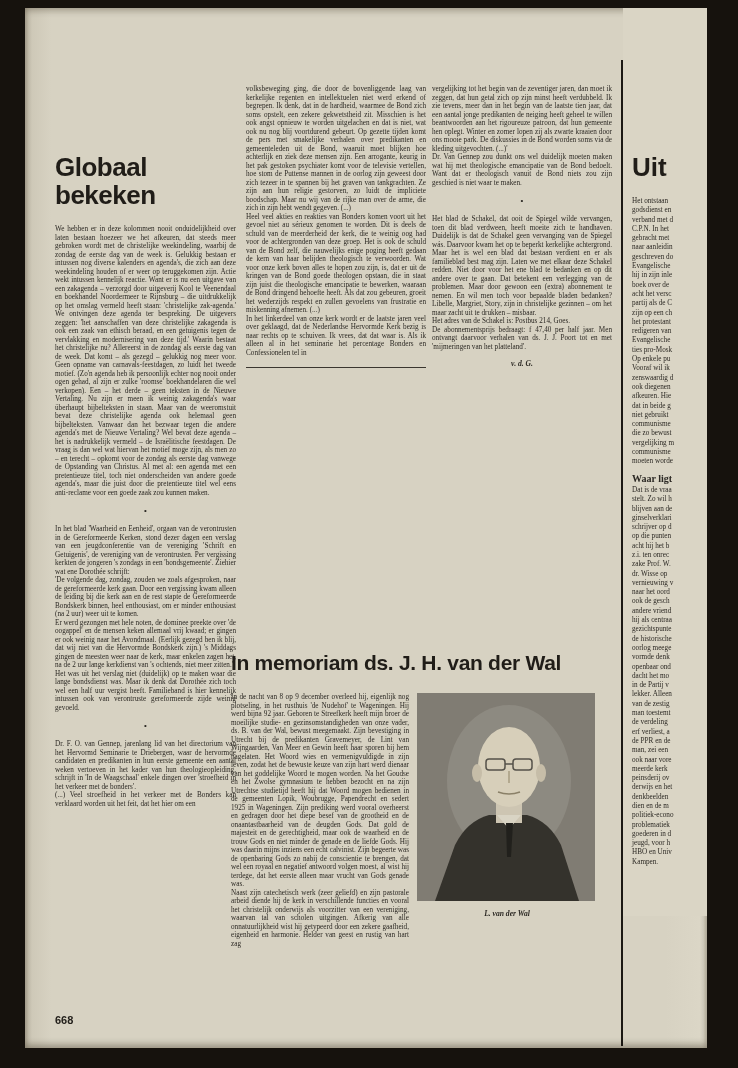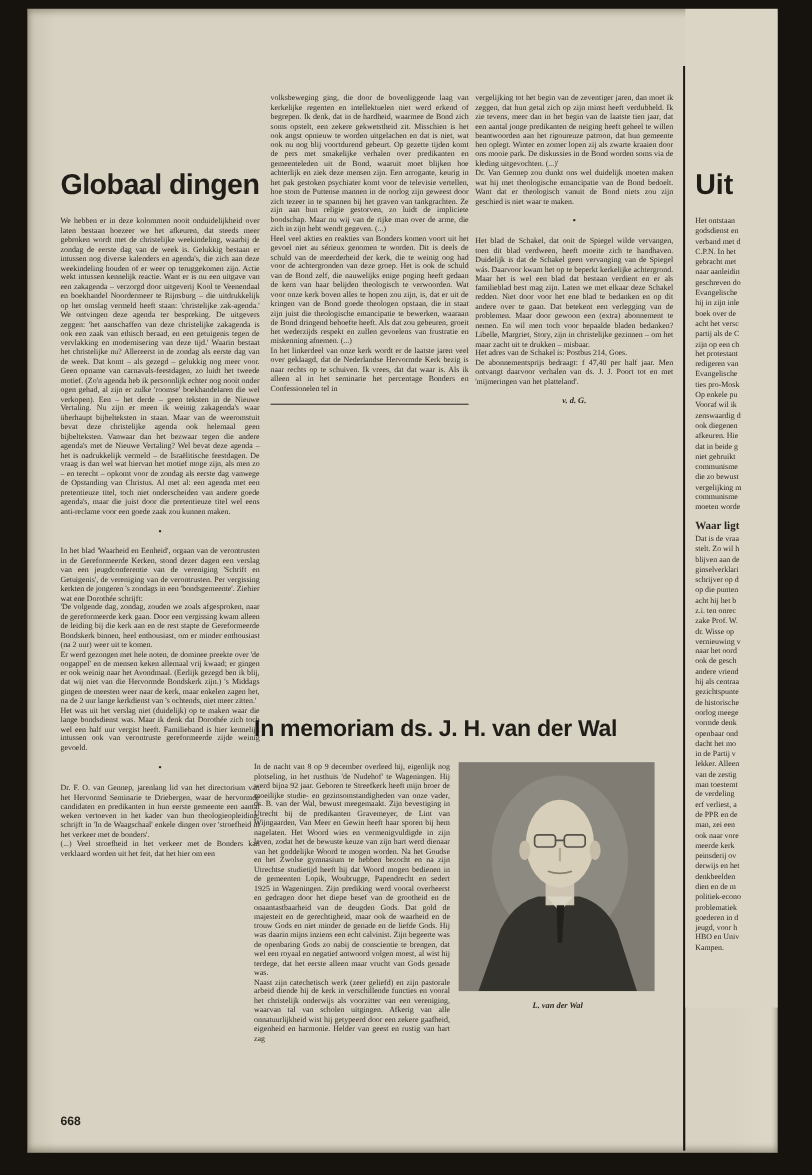--- a/index.html
+++ b/index.html
@@ -39,21 +39,21 @@
   .sliver-sub{font-weight:bold;font-size:10px;line-height:9.3px;margin:7px 0 3px 0;
               font-family:"Liberation Serif",serif;white-space:pre;}
 </style>
 </head>
 <body>
 
 <div class="stage">
   <div class="page">
 
     <div class="col col-left">
-      <h1 class="headline">Globaal dingen</h1>
+      <h1 class="headline">Globaal bekeken</h1>
       <p class="txt">We hebben er in deze kolommen nooit onduidelijkheid over laten bestaan hoezeer we het afkeuren, dat steeds meer gebroken wordt met de christelijke weekindeling, waarbij de zondag de eerste dag van de week is. Gelukkig bestaan er intussen nog diverse kalenders en agenda's, die zich aan deze weekindeling houden of er weer op teruggekomen zijn. Actie wekt intussen kennelijk reactie. Want er is nu een uitgave van een zakagenda – verzorgd door uitgeverij Kool te Veenendaal en boekhandel Noordermeer te Rijnsburg – die uitdrukkelijk op het omslag vermeld heeft staan: 'christelijke zak-agenda.' We ontvingen deze agenda ter bespreking. De uitgevers zeggen: 'het aanschaffen van deze christelijke zakagenda is ook een zaak van ethisch beraad, en een getuigenis tegen de vervlakking en modernisering van deze tijd.' Waarin bestaat het christelijke nu? Allereerst in de zondag als eerste dag van de week. Dat komt – als gezegd – gelukkig nog meer voor. Geen opname van carnavals-feestdagen, zo luidt het tweede motief. (Zo'n agenda heb ik persoonlijk echter nog nooit onder ogen gehad, al zijn er zulke 'roomse' boekhandelaren die wel verkopen). Een – het derde – geen teksten in de Nieuwe Vertaling. Nu zijn er meen ik weinig zakagenda's waar überhaupt bijbelteksten in staan. Maar van de weeromstuit bevat deze christelijke agenda ook helemaal geen bijbelteksten. Vanwaar dan het bezwaar tegen die andere agenda's met de Nieuwe Vertaling? Wel bevat deze agenda – het is nadrukkelijk vermeld – de Israëlitische feestdagen. De vraag is dan wel wat hiervan het motief moge zijn, als men zo – en terecht – opkomt voor de zondag als eerste dag vanwege de Opstanding van Christus. Al met al: een agenda met een pretentieuze titel, toch niet onderscheiden van andere goede agenda's, maar die juist door die pretentieuze titel wel eens anti-reclame voor een goede zaak zou kunnen maken.</p>
       <div class="bullet">•</div>
       <p class="txt">In het blad 'Waarheid en Eenheid', orgaan van de verontrusten in de Gereformeerde Kerken, stond dezer dagen een verslag van een jeugdconferentie van de vereniging 'Schrift en Getuigenis', de vereniging van de verontrusten. Per vergissing kerkten de jongeren 's zondags in een 'bondsgemeente'. Ziehier wat ene Dorothée schrijft:
 'De volgende dag, zondag, zouden we zoals afgesproken, naar de gereformeerde kerk gaan. Door een vergissing kwam alleen de leiding bij die kerk aan en de rest stapte de Gereformeerde Bondskerk binnen, heel enthousiast, om er minder enthousiast (na 2 uur) weer uit te komen.
 Er werd gezongen met hele noten, de dominee preekte over 'de oogappel' en de mensen keken allemaal vrij kwaad; er gingen er ook weinig naar het Avondmaal. (Eerlijk gezegd ben ik blij, dat wij niet van die Hervormde Bondskerk zijn.) 's Middags gingen de meesten weer naar de kerk, maar enkelen zagen het, na de 2 uur lange kerkdienst van 's ochtends, niet meer zitten.'
 Het was uit het verslag niet (duidelijk) op te maken waar die lange bondsdienst was. Maar ik denk dat Dorothée zich toch wel een half uur vergist heeft. Familieband is hier kennelijk intussen ook van verontruste gereformeerde zijde weinig gevoeld.</p>
       <div class="bullet">•</div>
       <p class="txt">Dr. F. O. van Gennep, jarenlang lid van het directorium van het Hervormd Seminarie te Driebergen, waar de hervormde candidaten en predikanten in hun eerste gemeente een aantal weken vertoeven in het kader van hun theologieopleiding, schrijft in 'In de Waagschaal' enkele dingen over 'stroefheid in het verkeer met de bonders'.
 (...) Veel stroefheid in het verkeer met de Bonders kan verklaard worden uit het feit, dat het hier om een</p>
     </div>

